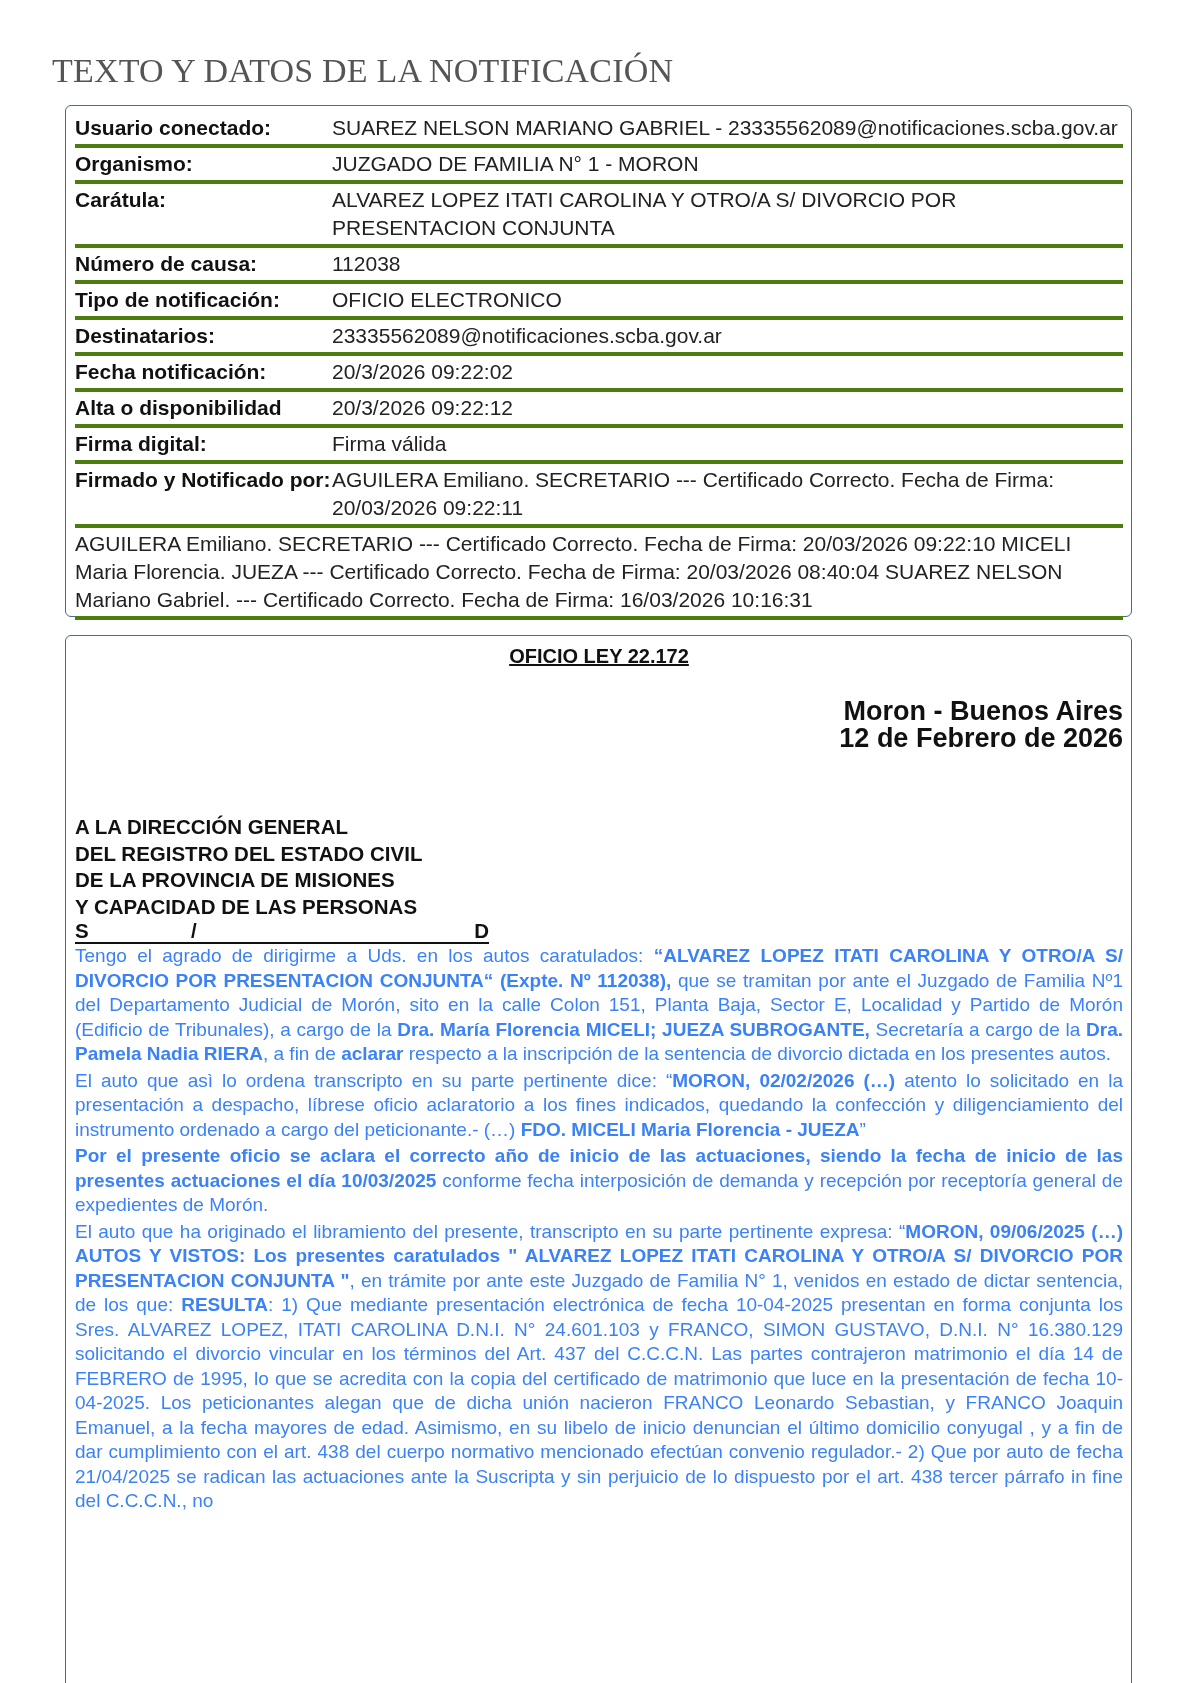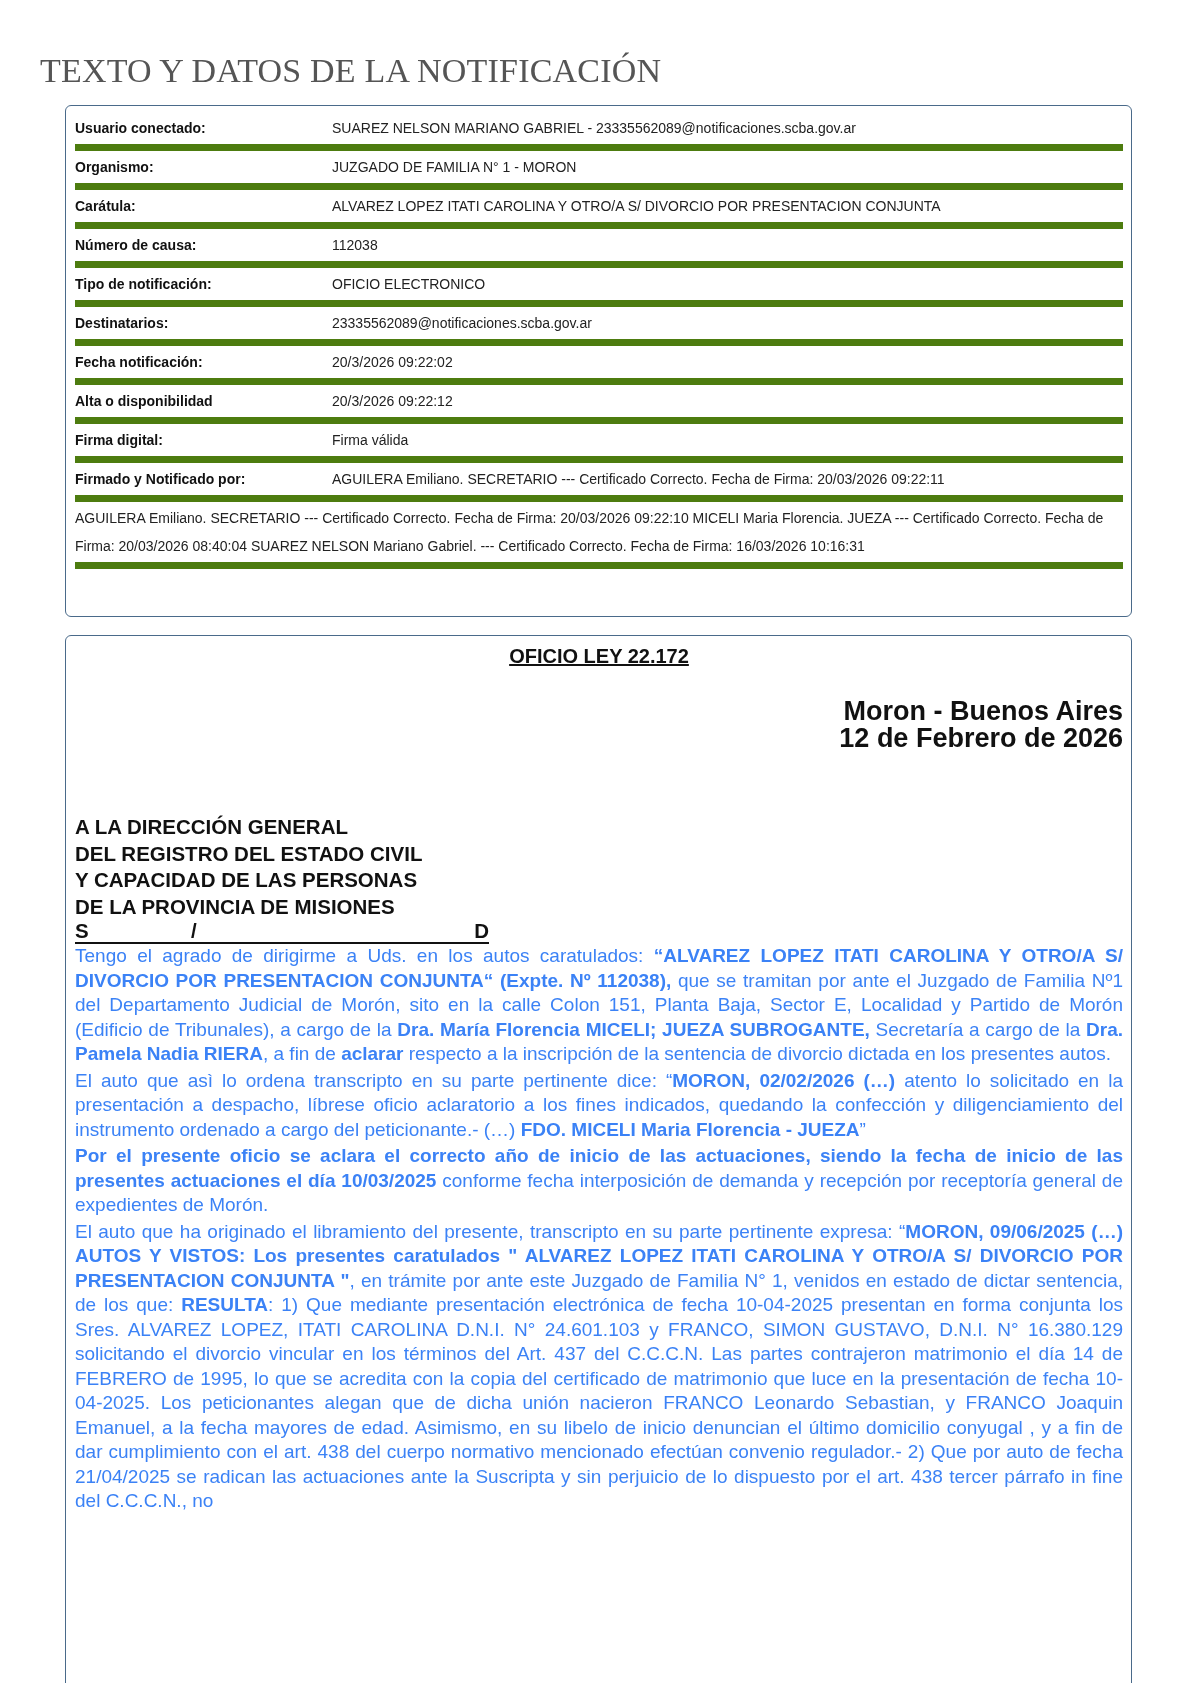--- a/index.html
+++ b/index.html
@@ -1,29 +1,29 @@
 <!DOCTYPE html>
 <html><head>
 <meta charset="utf-8">
 <style>
   html, body { margin: 0; padding: 0; background: #ffffff; }
   body { width: 1189px; height: 1683px; position: relative; overflow: hidden; font-family: "Liberation Sans", sans-serif; color: #222; }
   .page-title {
-    position: absolute; left: 40px; top: 52px;
+    position: absolute; left: 52px; top: 52px;
     font-family: "Liberation Serif", serif; font-size: 34px; color: #555;
     letter-spacing: 0.2px; margin: 0; font-weight: normal;
   }
   .info-box {
     position: absolute; left: 65px; top: 105px; width: 1067px; height: 512px;
     border: 1.5px solid #4a6a8a; border-radius: 6px; box-sizing: border-box;
     padding: 6px 8px 0 9px;
   }
   .info-row {
-    display: flex; border-bottom: 7px solid #4d7c0f;
-    font-size: 14px; line-height: 28px; padding: 2px 0 2px 0;
+    display: flex; border-bottom: 4px solid #4d7c0f;
+    font-size: 21px; line-height: 28px; padding: 2px 0 2px 0;
   }
   .info-label { width: 257px; flex: 0 0 257px; font-weight: bold; color: #111; }
   .info-value { flex: 1; color: #222; }
   .doc-box {
     position: absolute; left: 65px; top: 635px; width: 1067px; height: 1100px;
     border: 1.5px solid #4a6a8a; border-radius: 6px; box-sizing: border-box;
     padding: 0 8px 0 9px;
   }
   .doc-title {
     text-align: center; font-weight: bold; text-decoration: underline;
@@ -98,22 +98,22 @@
 
 <div class="doc-box">
   <div class="doc-title">OFICIO LEY 22.172</div>
   <div class="doc-place">
     <div>Moron - Buenos Aires</div>
     <div>12 de Febrero de 2026</div>
   </div>
   <div class="doc-recipient">
     <div>A LA DIRECCIÓN GENERAL</div>
     <div>DEL REGISTRO DEL ESTADO CIVIL</div>
+    <div>DE LA PROVINCIA DE MISIONES</div>
     <div>Y CAPACIDAD DE LAS PERSONAS</div>
-    <div>DE LA PROVINCIA DE MISIONES</div>
     <div class="sd-line">
       <span>S</span>
       <span>/</span>
       <span>D</span>
     </div>
   </div>
   <div class="doc-body" id="doc-body">
       <p><span>Tengo el agrado de dirigirme a Uds. en los autos caratulados: </span><b>“ALVAREZ LOPEZ ITATI CAROLINA Y OTRO/A S/ DIVORCIO POR PRESENTACION CONJUNTA“ (Expte. Nº 112038),</b><span> que se tramitan por ante el Juzgado de Familia Nº1 del Departamento Judicial de Morón, sito en la calle Colon 151, Planta Baja, Sector E, Localidad y Partido de Morón (Edificio de Tribunales), a cargo de la  </span><b>Dra. María Florencia MICELI; JUEZA SUBROGANTE,</b><span> Secretaría a cargo de la </span><b>Dra. Pamela Nadia RIERA</b><span>, a fin de </span><b>aclarar</b><span> respecto a la inscripción de la sentencia de divorcio dictada en los presentes autos.</span></p>
       <p><span>El auto que asì lo ordena transcripto en su parte pertinente dice: “</span><b>MORON, 02/02/2026 (…)</b><span> atento lo solicitado en la presentación a despacho, líbrese oficio aclaratorio a los fines indicados, quedando la confección y diligenciamiento del instrumento ordenado a cargo del peticionante.- (…) </span><b>FDO. MICELI Maria Florencia - JUEZA</b><span>”</span></p>
       <p><b>Por el presente oficio se aclara el correcto año de inicio de las actuaciones, siendo la fecha de inicio de las presentes actuaciones el día 10/03/2025</b><span> conforme fecha interposición de demanda y recepción por receptoría general de expedientes de Morón.</span></p>

